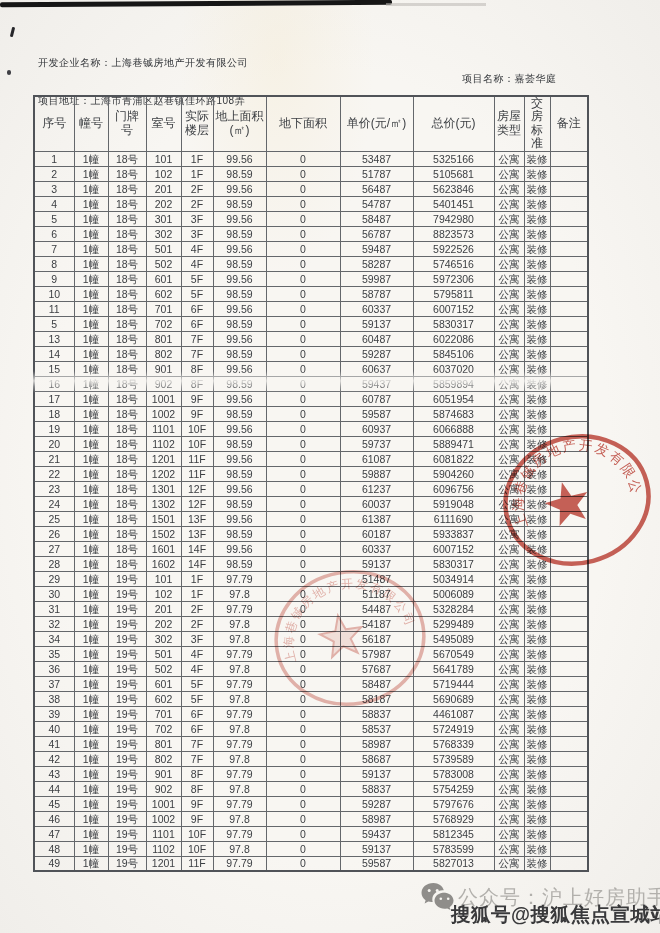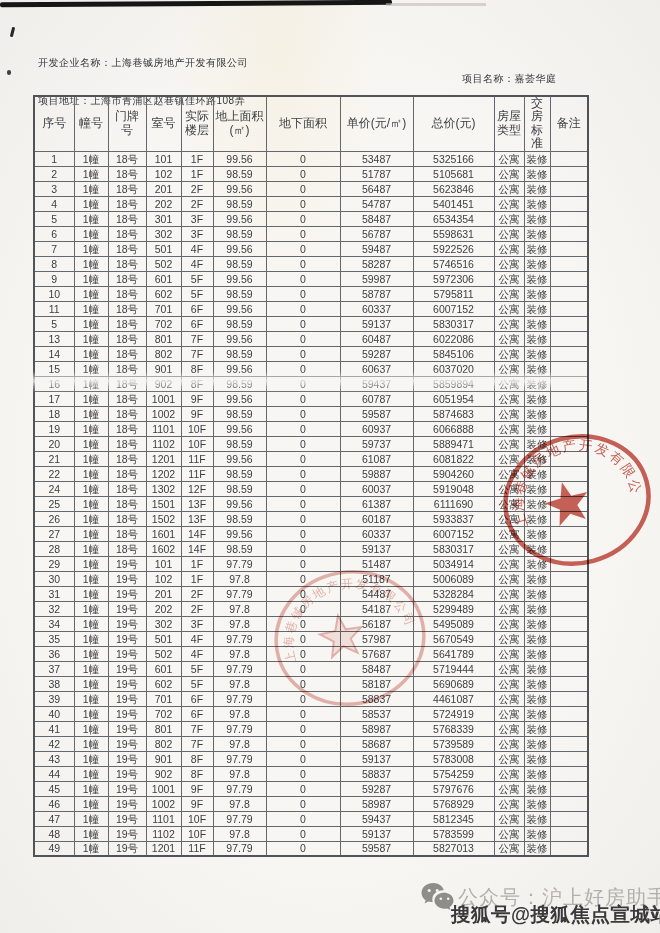--- a/index.html
+++ b/index.html
@@ -150,35 +150,35 @@
         </tr>
         <tr>
           <td>5</td>
           <td>1幢</td>
           <td>18号</td>
           <td>301</td>
           <td>3F</td>
           <td>99.56</td>
           <td>0</td>
           <td>58487</td>
-          <td>6534354</td>
+          <td>7942980</td>
           <td>公寓</td>
           <td>装修</td>
           <td></td>
         </tr>
         <tr>
           <td>6</td>
           <td>1幢</td>
           <td>18号</td>
           <td>302</td>
           <td>3F</td>
           <td>98.59</td>
           <td>0</td>
           <td>56787</td>
-          <td>5598631</td>
+          <td>8823573</td>
           <td>公寓</td>
           <td>装修</td>
           <td></td>
         </tr>
         <tr>
           <td>7</td>
           <td>1幢</td>
           <td>18号</td>
           <td>501</td>
           <td>4F</td>
@@ -389,20 +389,34 @@
         <tr>
           <td>22</td>
           <td>1幢</td>
           <td>18号</td>
           <td>1202</td>
           <td>11F</td>
           <td>98.59</td>
           <td>0</td>
           <td>59887</td>
           <td>5904260</td>
+          <td>公寓</td>
+          <td>装修</td>
+          <td></td>
+        </tr>
+        <tr>
+          <td>23</td>
+          <td>1幢</td>
+          <td>18号</td>
+          <td>1301</td>
+          <td>12F</td>
+          <td>99.56</td>
+          <td>0</td>
+          <td>61237</td>
+          <td>6096756</td>
           <td>公寓</td>
           <td>装修</td>
           <td></td>
         </tr>
         <tr>
           <td>24</td>
           <td>1幢</td>
           <td>18号</td>
           <td>1302</td>
           <td>12F</td>

